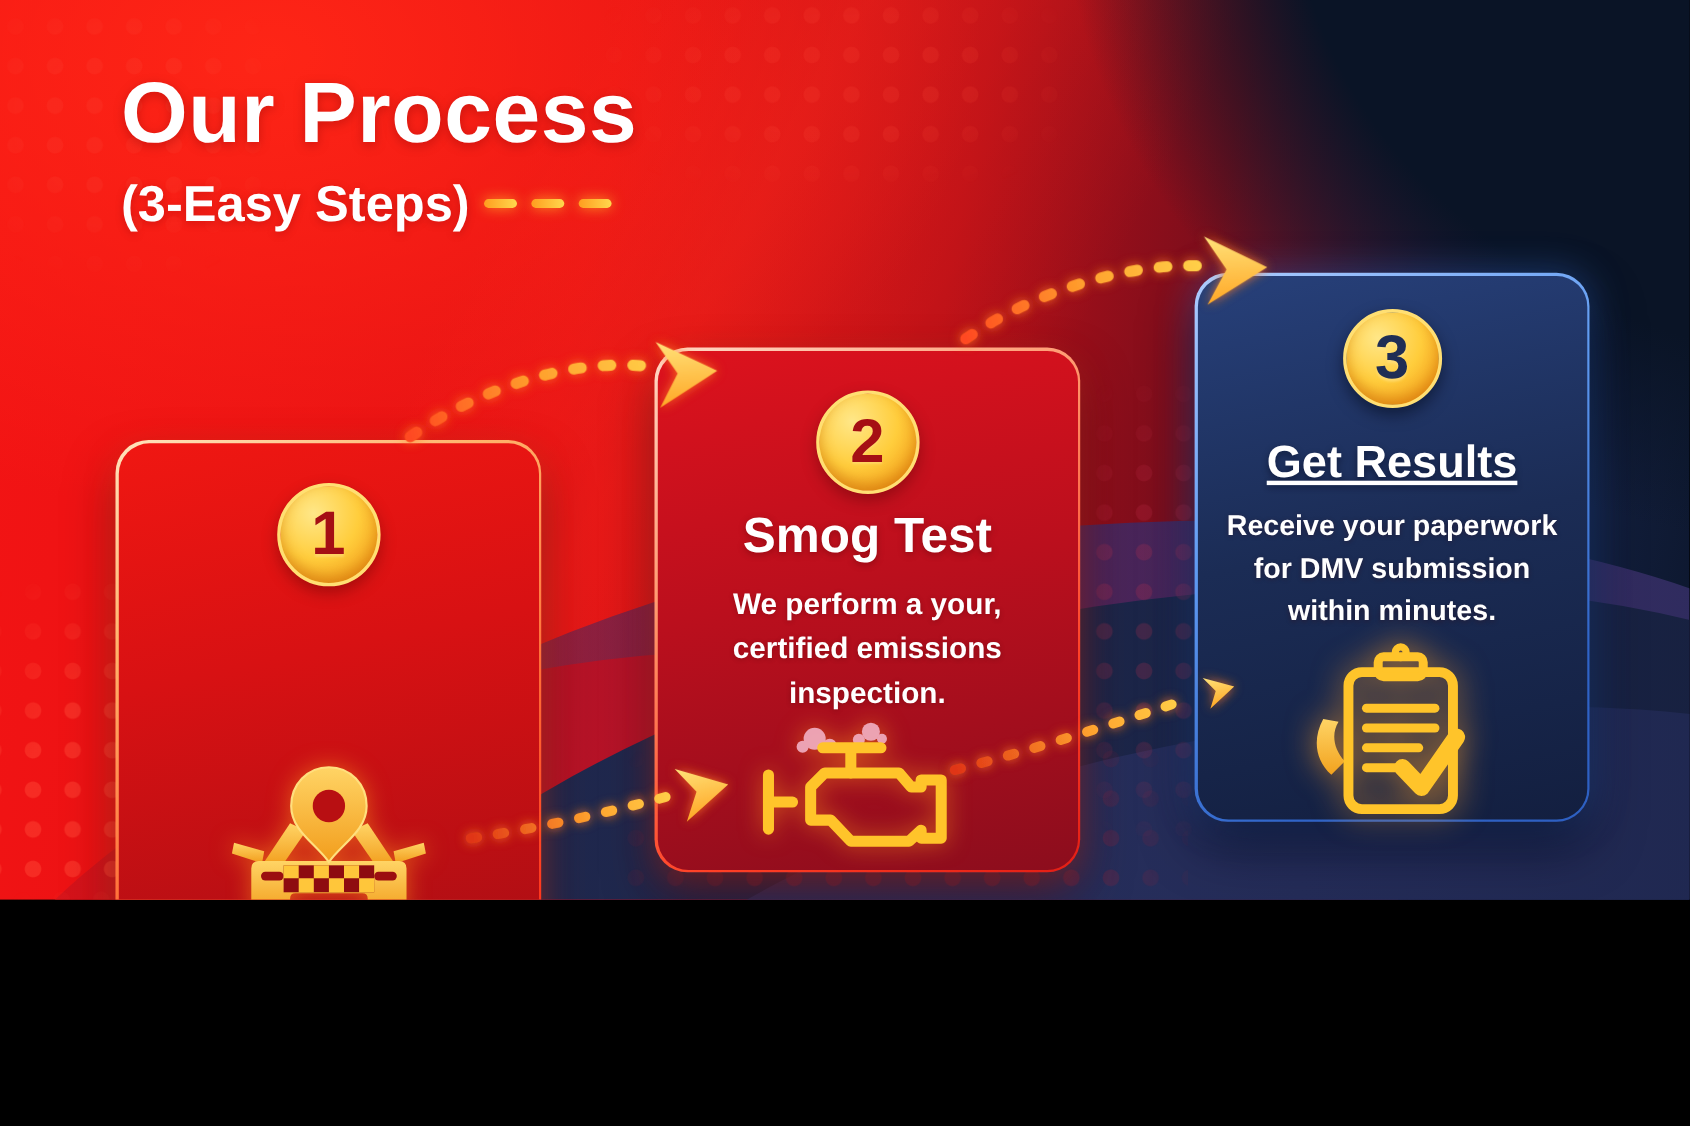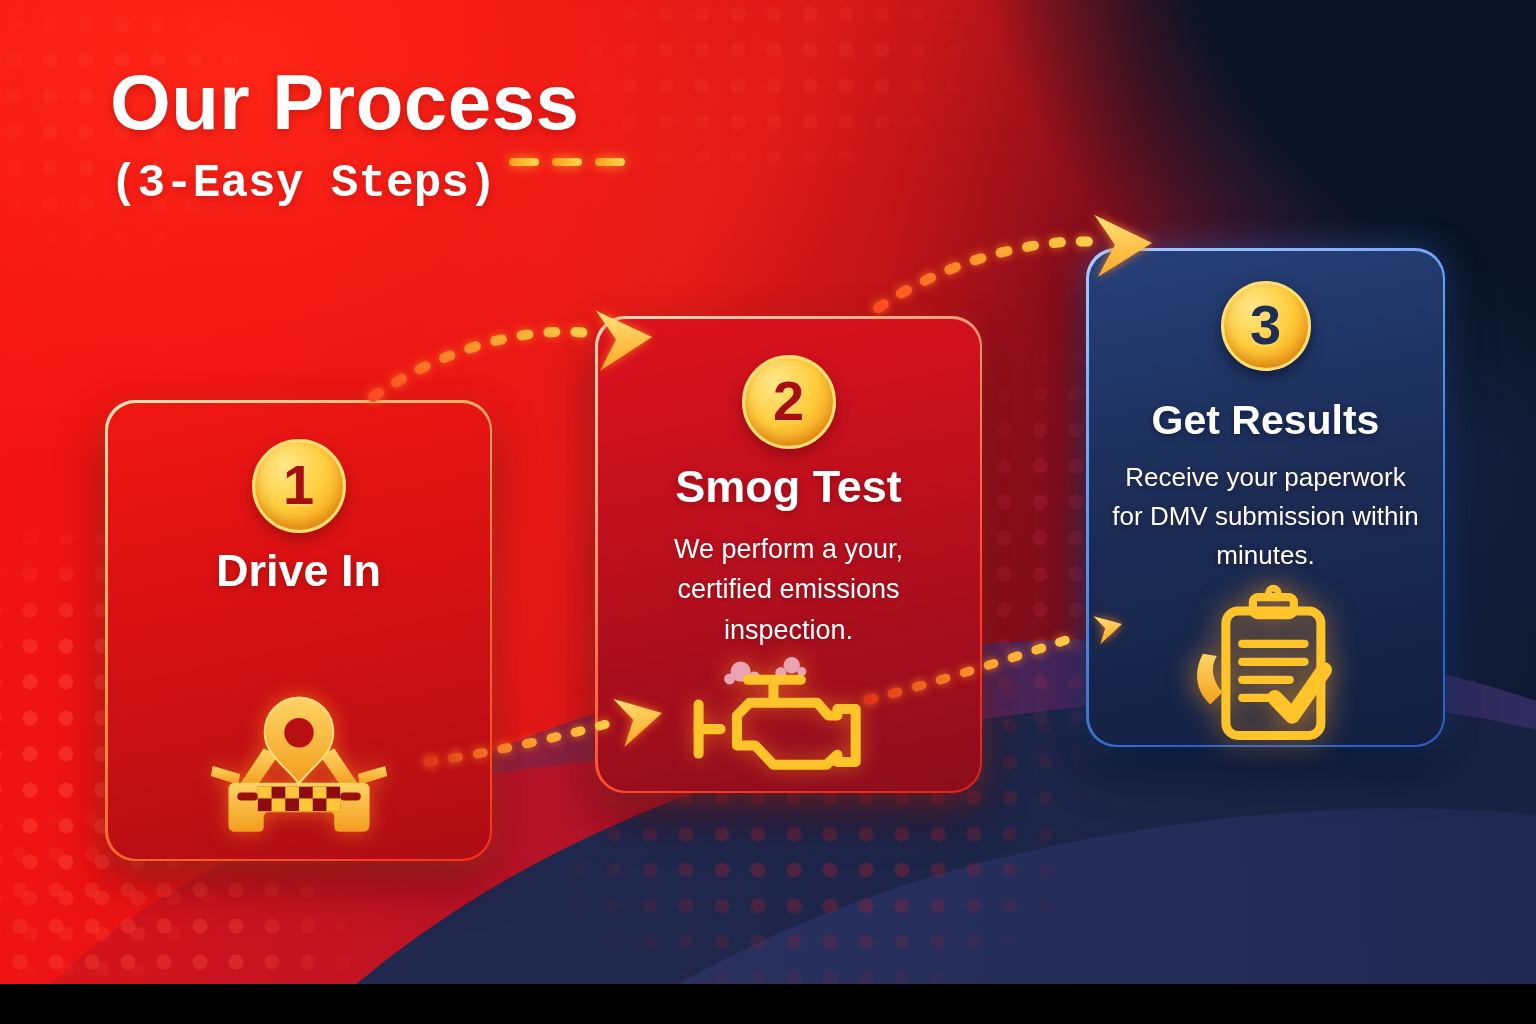--- a/index.html
+++ b/index.html
@@ -1,17 +1,17 @@
 <!DOCTYPE html>
 <html><head>
 <meta charset="utf-8">
 <style>
   html,body{margin:0;padding:0;background:#000;}
   #canvas{
-    position:relative;width:1536px;height:984px;overflow:hidden;
+    position:relative;width:1536px;height:818px;overflow:hidden;
     font-family:"Liberation Sans","DejaVu Sans",sans-serif;
     background:linear-gradient(100deg,#f41414 0%,#e31014 34%,#b80f17 54%,#7c0e1c 68%,#3c1b3c 80%,#14203f 90%,#0b152a 100%);
   }
   
   .bg{position:absolute;pointer-events:none;}
   .bg-swoosh{left:0;top:0;width:100%;height:100%;
     background:radial-gradient(ellipse 980px 640px at 16% 6%,rgba(255,38,22,.95),rgba(255,38,22,0) 66%);}
   .bg-midswoosh{left:0;top:0;width:100%;height:100%;
     background:linear-gradient(118deg,rgba(255,60,35,0) 28%,rgba(255,45,30,.33) 40%,rgba(150,10,25,0) 58%);}
   .bg-navy-tr{left:0;top:0;width:100%;height:100%;
@@ -34,21 +34,21 @@
   .dots-botleft{--dc:rgba(255,85,65,.30);left:-70px;top:800px;width:420px;height:330px;}
   .dots-mid{--dc:rgba(190,30,45,.30);left:560px;top:600px;width:520px;height:400px;}
   .dots-gap{--dc:rgba(200,50,80,.22);left:950px;top:340px;width:220px;height:420px;}
   .dots-top{--dc:rgba(255,80,60,.16);left:540px;top:-40px;width:440px;height:220px;}
   .dots-tl{--dc:rgba(255,90,70,.14);left:-40px;top:-30px;width:300px;height:280px;}
 
   
   .header{position:absolute;left:110px;top:62px;z-index:4;}
   .title{font-size:78px;font-weight:800;color:#ffffff;letter-spacing:.5px;line-height:1.05;
     text-shadow:0 3px 10px rgba(120,0,0,.35);}
-  .subtitle-row{display:flex;margin-top:14px;font-family:Liberation Mono, monospace;}
+  .subtitle-row{display:flex;align-items:center;margin-top:14px;}
   .subtitle{font-size:46px;font-weight:700;color:#ffffff;text-shadow:0 2px 8px rgba(120,0,0,.3);}
   .dash{width:30px;height:8px;border-radius:5px;display:inline-block;margin-left:13px;
     background:linear-gradient(90deg,#ff9d1f,#ffd84d);box-shadow:0 0 12px rgba(255,170,40,.85);}
   .dash:first-of-type{margin-left:26px;}
 
   
   .card{position:absolute;border-radius:30px;padding:2.5px;z-index:3;}
   .card-inner{height:100%;border-radius:28px;box-sizing:border-box;display:flex;flex-direction:column;
     align-items:center;text-align:center;padding:0 22px;}
   .card1{left:105px;top:400px;width:382px;height:456px;
@@ -69,22 +69,22 @@
     border:3px solid #ffdf73;box-sizing:border-box;
     display:flex;align-items:center;justify-content:center;
     box-shadow:0 6px 14px rgba(60,0,0,.35), inset 0 -6px 12px rgba(190,90,0,.45);}
   .card3 .badge{margin-top:30px;width:90px;height:90px;box-shadow:0 6px 14px rgba(0,5,20,.5), inset 0 -6px 12px rgba(190,90,0,.45);}
   .badge-num{font-size:56px;font-weight:800;line-height:1;transform:translateY(-1px);}
   .card1 .badge-num,.card2 .badge-num{color:#a50f14;text-shadow:0 2px 2px rgba(255,220,130,.55);}
   .card3 .badge-num{color:#1f2e55;text-shadow:0 2px 2px rgba(255,225,140,.55);}
 
   .step-title{font-size:45px;font-weight:700;color:#ffffff;margin-top:12px;
     text-shadow:0 2px 7px rgba(60,0,0,.35);}
-  .card3 .step-title{font-size:41px;margin-top:26px;text-shadow:0 2px 7px rgba(0,5,20,.45);}
-  .step-desc{font-size:27px;font-weight:400;color:#ffffff;line-height:1.5;margin-top:16px;max-width:330px;
+  .card3 .step-title{font-size:41px;margin-top:26px;text-shadow:0 2px 7px rgba(0,5,20,.45);text-decoration:underline;}
+  .step-desc{font-size:27px;font-weight:700;color:#ffffff;line-height:1.5;margin-top:16px;max-width:330px;
     text-shadow:0 1px 5px rgba(60,0,0,.3);}
   .card2 .step-desc{max-width:300px;}
   .card3 .step-desc{font-size:26px;max-width:312px;margin-top:14px;}
 
   .icon-wrap{margin-top:auto;margin-bottom:10px;}
   .icon-wrap svg{display:block;}
   .glow-gold{filter:drop-shadow(0 0 10px rgba(255,150,30,.55));}
   .glow-gold3{filter:drop-shadow(0 0 14px rgba(255,160,40,.7));}
 
   
@@ -117,21 +117,20 @@
       <span class="dash"></span>
       <span class="dash"></span>
     </div>
   </div>
 
   <div class="card card1">
     <div class="card-inner">
       <div class="badge">
         <span class="badge-num">1</span>
       </div>
-      <div class="step-title">Drive In</div>
       <div class="icon-wrap glow-gold">
         <svg width="196" height="158" viewBox="0 0 200 160">
           <defs>
             <linearGradient id="gold1" x1="0" y1="0" x2="0" y2="1">
               <stop offset="0" stop-color="#ffd465"></stop>
                 <stop offset="1" stop-color="#f29d1c"></stop>
             </linearGradient>
           </defs>
 
           <polygon points="12,76 40,84 38,95 10,86" fill="url(#gold1)"></polygon>

